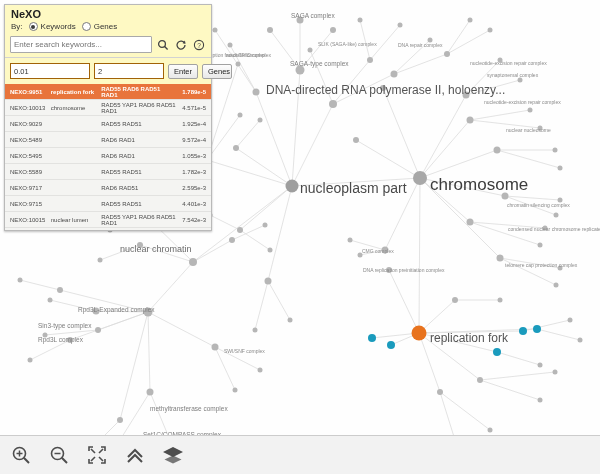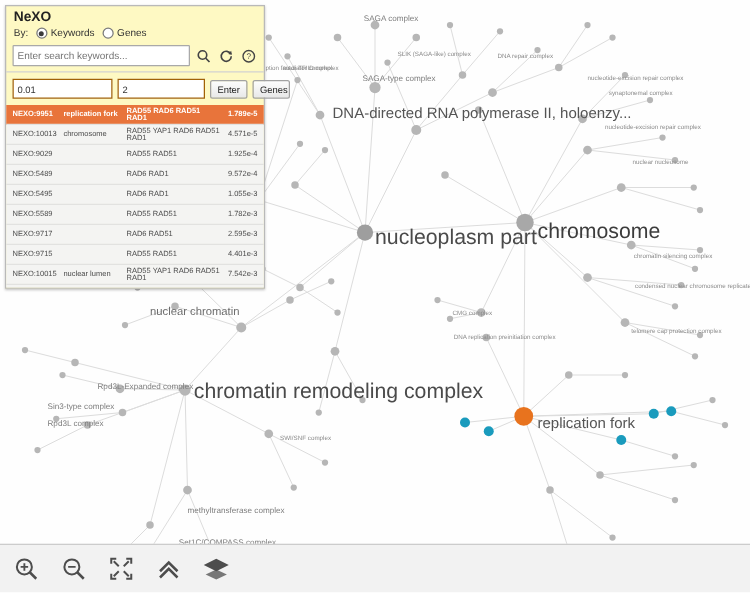--- a/index.html
+++ b/index.html
@@ -32,21 +32,21 @@
     position: absolute;
     color: #4a4a4a;
     white-space: nowrap;
     pointer-events: none;
     font-family: "Liberation Sans", sans-serif;
   }
   .lbl-tiny { font-size: 5px; color: #8a8a8a; }
   .lbl-xs   { font-size: 6.5px; color: #7d7d7d; }
   .lbl-sm   { font-size: 9px;  color: #6b6b6b; }
   .lbl-md   { font-size: 12px; color: #545454; }
-  .lbl-lg   { font-size: 17px; color: #4a4a4a; }
+  .lbl-lg   { font-size: 14px; color: #4a4a4a; }
   .lbl-xl   { font-size: 17px; color: #3c3c3c; }
 
   
   #nexo-panel {
     position: absolute;
     left: 4px; top: 4px;
     width: 206px;
     background: #fef9c3;
     border: 1px solid #b9b9b9;
     box-shadow: 0 1px 2px rgba(0,0,0,0.25);
@@ -458,21 +458,20 @@
     <div class="node-label lbl-tiny" style="left:507px; top:202px;">chromatin silencing complex</div>
     <div class="node-label lbl-tiny" style="left:75px;  top:189px;">nuclear chromosome part</div>
     <div class="node-label lbl-xs" style="left:66px;  top:205px;">histone acetyltransferase complex</div>
     <div class="node-label lbl-tiny" style="left:44px;  top:206px;">H4/H2A histone acetyltransferase complex</div>
     <div class="node-label lbl-tiny" style="left:508px; top:226px;">condensed nuclear chromosome replicate</div>
     <div class="node-label lbl-tiny" style="left:362px; top:248px;">CMG complex</div>
     <div class="node-label lbl-tiny" style="left:505px; top:262px;">telomere cap protection complex</div>
     <div class="node-label lbl-sm" style="left:120px; top:244px;">nuclear chromatin</div>
     <div class="node-label lbl-tiny" style="left:363px; top:267px;">DNA replication preinitiation complex</div>
     <div class="node-label lbl-xs" style="left:78px;  top:306px;">Rpd3L-Expanded complex</div>
-    <div class="node-label lbl-lg" style="left:155px; top:303px;">chromatin remodeling complex</div>
     <div class="node-label lbl-md" style="left:430px; top:331px;">replication fork</div>
     <div class="node-label lbl-xs" style="left:38px;  top:322px;">Sin3-type complex</div>
     <div class="node-label lbl-xs" style="left:38px;  top:336px;">Rpd3L complex</div>
     <div class="node-label lbl-tiny" style="left:224px; top:348px;">SWI/SNF complex</div>
     <div class="node-label lbl-xs" style="left:150px; top:405px;">methyltransferase complex</div>
     <div class="node-label lbl-xs" style="left:143px; top:431px;">Set1C/COMPASS complex</div>
   </div>
 
   <div id="nexo-panel">
     <div id="panel-title">NeXO</div>

